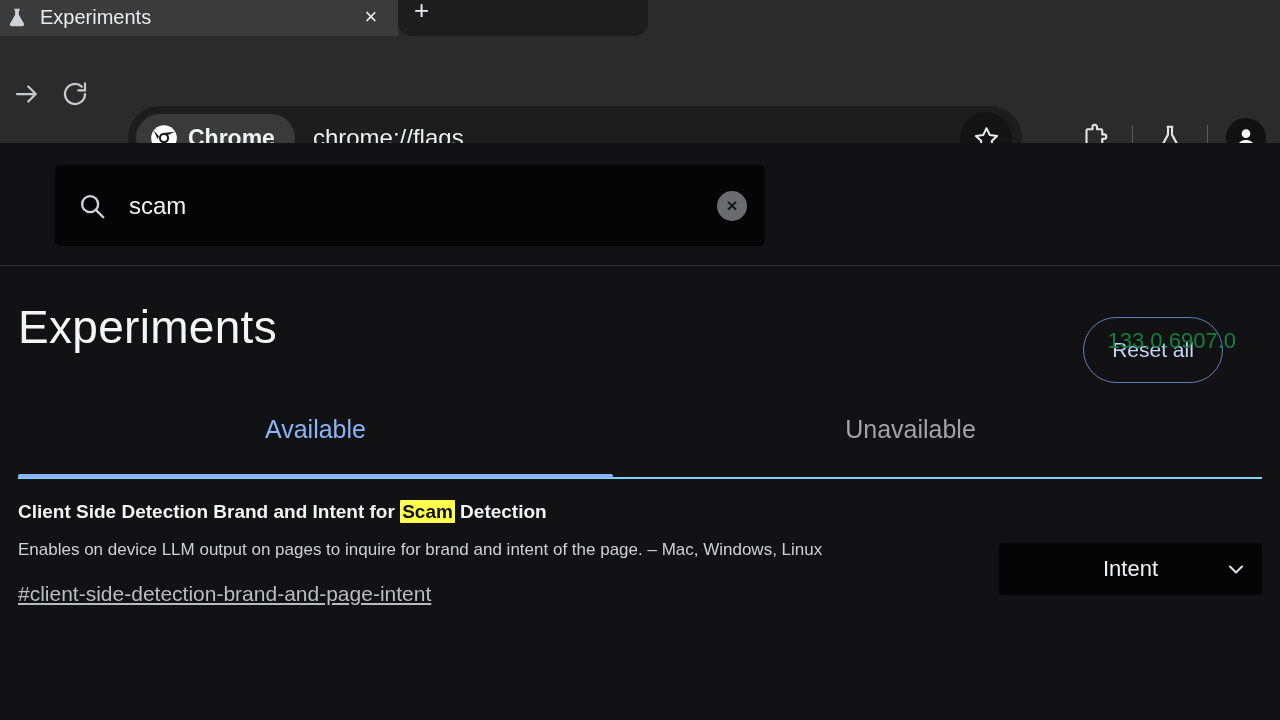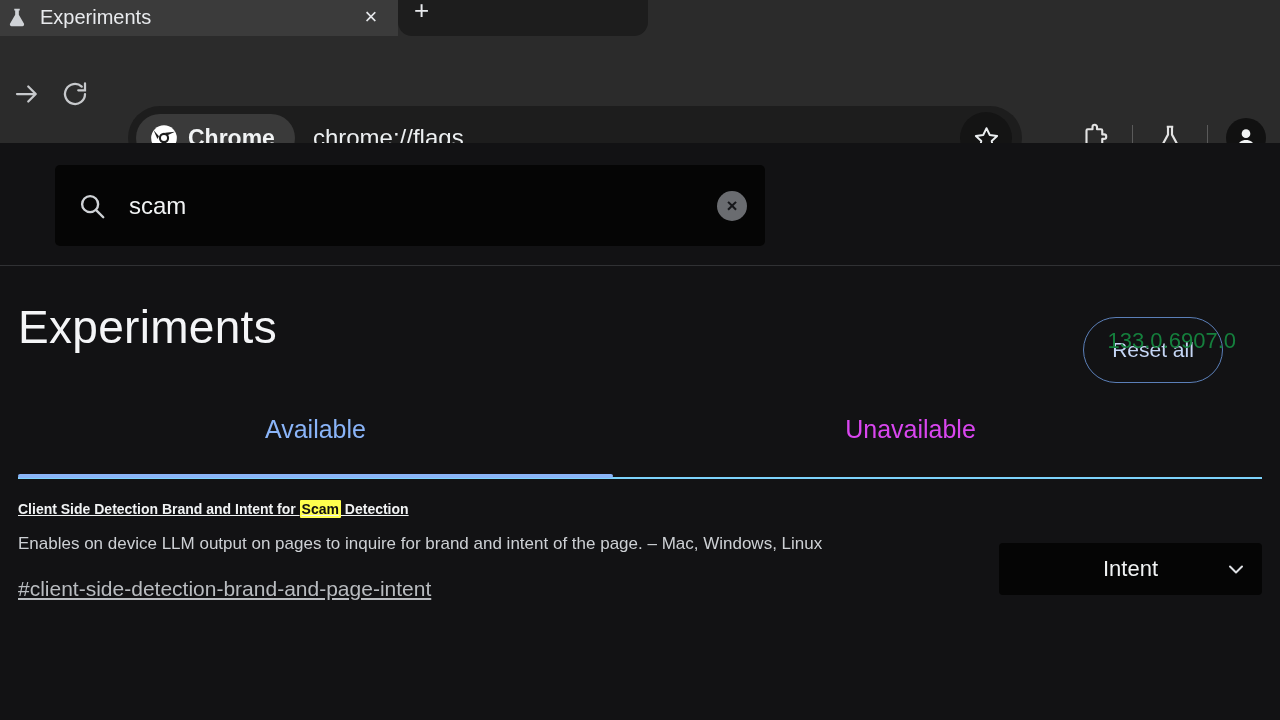--- a/index.html
+++ b/index.html
@@ -152,33 +152,33 @@
   #tabs {
     position: relative; height: 88px; margin: 0 18px 0 18px;
     border-bottom: 2px solid #7dd3fc;
   }
   .page-tab {
     position: absolute; top: 18px; height: 40px;
     font-size: 25px; display: flex; align-items: center; justify-content: center;
     width: 595px;
   }
   #tab-available { left: 0; color: #8ab4f8; }
-  #tab-unavailable { left: 595px; color: #d946ef; }
+  #tab-unavailable { left: 595px; color: #a3a3a3; }
   #tab-underline {
     position: absolute; left: 0; bottom: -1px;
     width: 595px; height: 4px; background: #8ab4f8; border-radius: 2px;
   }
 
   #flag-list { padding: 0 18px; }
   .flag {
     display: flex; align-items: flex-start; padding-top: 23px;
   }
   .flag-main { flex: 1; min-width: 0; padding-right: 26px; }
   .flag-title {
-    color: #f1f3f4; font-size: 14px; font-weight: bold; line-height: 1.1; text-decoration: underline;
+    color: #f1f3f4; font-size: 19px; font-weight: bold; line-height: 1.1;
   }
   .hl { background: #ffff4d; color: #111; padding: 1px 2px; border-radius: 1px; }
   .flag-desc {
     color: #cdd0d4; font-size: 17px; line-height: 1.95;
     margin-top: 10px; max-width: 935px;
   }
   .flag-permalink {
     display: inline-block; margin-top: 16px;
     color: #b9bcc0; font-size: 21px; text-decoration: underline;
   }

